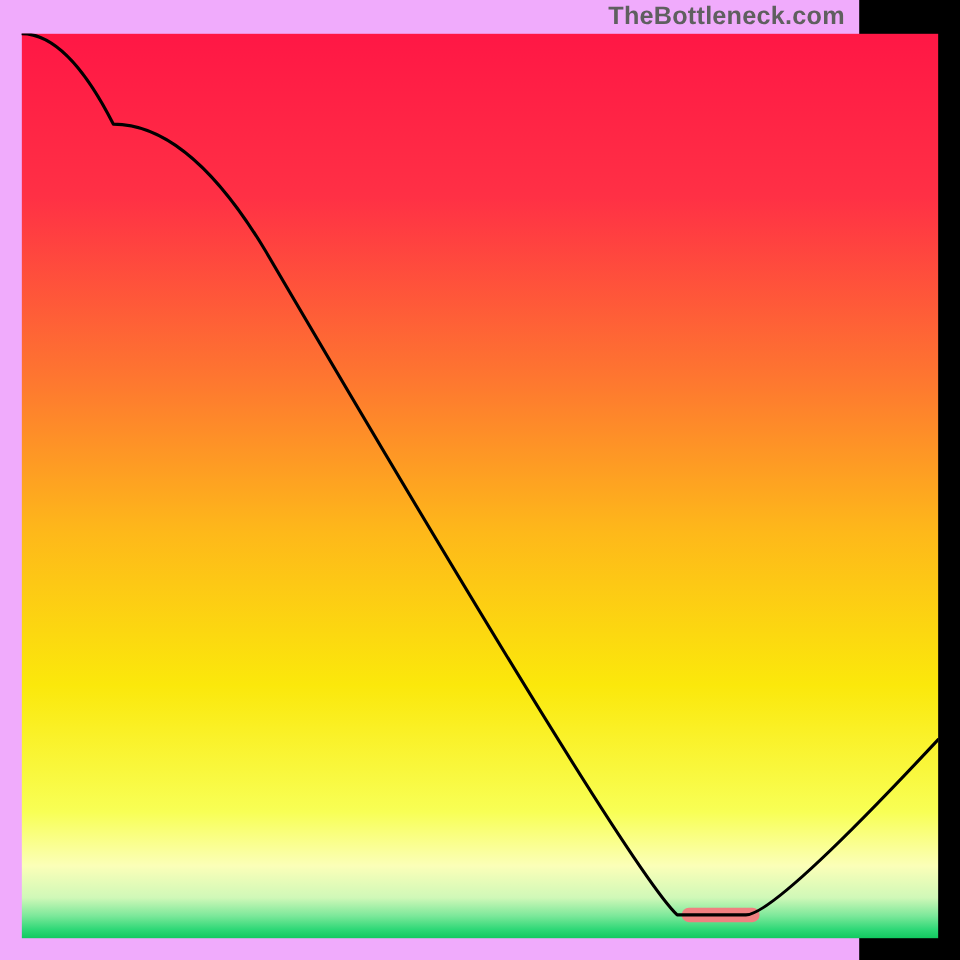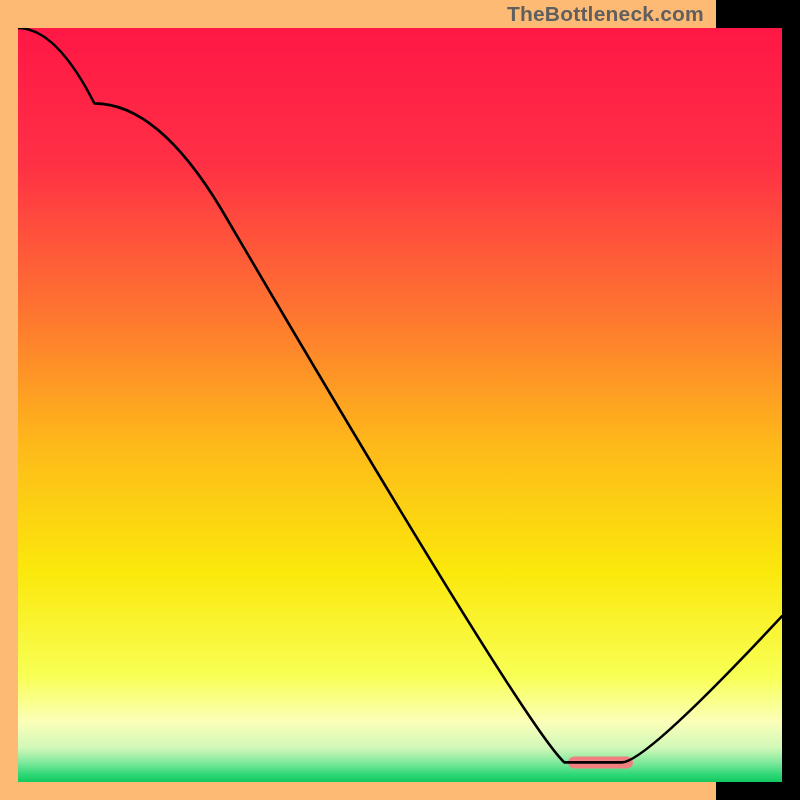--- a/index.html
+++ b/index.html
@@ -8,21 +8,21 @@
     width: 800px;
     height: 800px;
     background: #000;
     font-family: Arial, Helvetica, sans-serif;
     overflow: hidden;
   }
   .outer {
     position: relative;
     width: 716px;
     height: 800px;
-    background: #fdba74;
+    background: #f0abfc;
   }
   .watermark {
     position: absolute;
     top: 2px;
     right: 12px;
     color: #5f5f5f;
     font-size: 21px;
     font-weight: 600;
     letter-spacing: 0.2px;
     z-index: 10;

